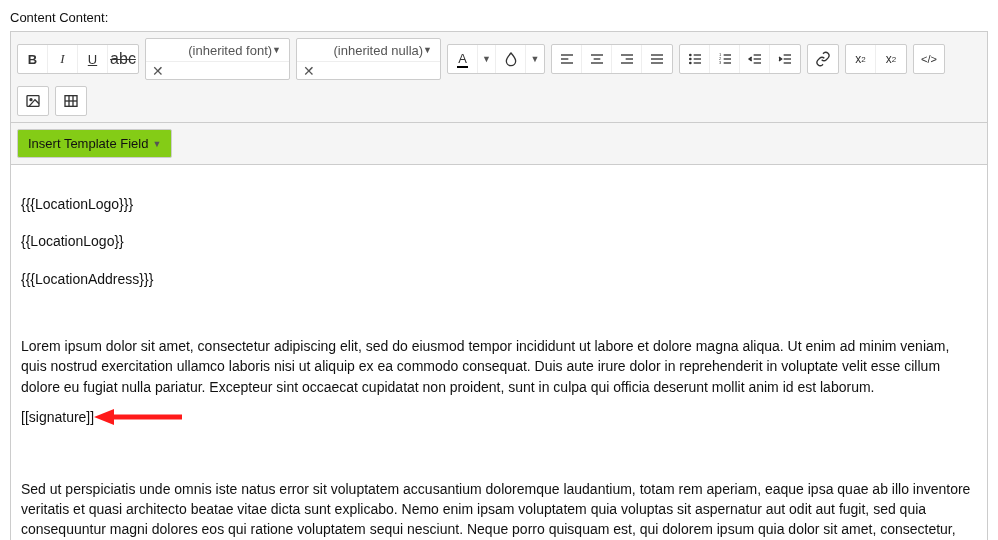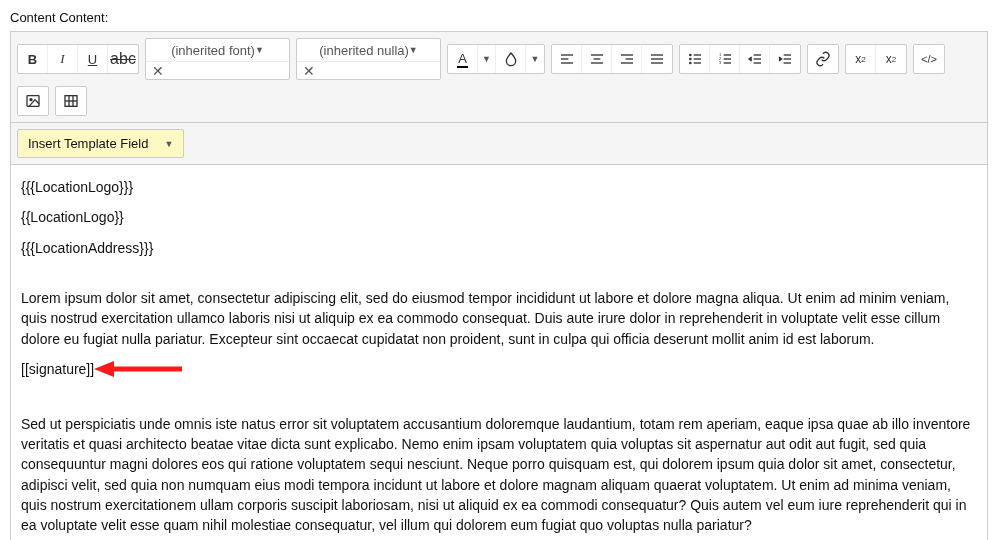--- a/index.html
+++ b/index.html
@@ -52,21 +52,21 @@
     position: relative;
   }
   .select-row {
     display: flex;
     align-items: center;
     height: 23px;
     padding: 0 8px;
     cursor: pointer;
     font-size: 13px;
     color: #555;
-    justify-content: center;
+    justify-content: flex-end;
   }
   .close-x {
     height: 18px;
     padding: 0 6px;
     font-size: 14px;
     color: #555;
     display: flex;
     align-items: center;
     cursor: pointer;
     border-top: 1px solid #eee;
@@ -84,35 +84,35 @@
   }
   .btn:last-child { border-right: none; }
   .btn-narrow { width: 18px; font-size: 10px; }
   .caret {
     font-size: 9px;
     color: #555;
   }
   .insert-btn {
     display: inline-flex;
     align-items: center;
-    gap: 16px;
+    gap: 4px;
     border: 1px solid #ccc;
-    background: #fef9c3;
+    background: #84cc16;
     padding: 6px 10px;
     cursor: pointer;
     border-radius: 2px;
     font-size: 13px;
   }
   .content {
     padding: 12px 10px;
     font-size: 14px;
     line-height: 1.45;
     min-height: 380px;
   }
-  .content p { margin: 0 0 10px 0; }
+  .content p { margin: 17px 0 10px 0; }
   .content .tag { font-family: inherit; }
   .sig-line {
     display: flex;
     align-items: center;
     margin: 4px 0 14px 0;
   }
   .arrow {
     flex-shrink: 0;
   }
   svg.icon { width: 16px; height: 16px; display:block; }

